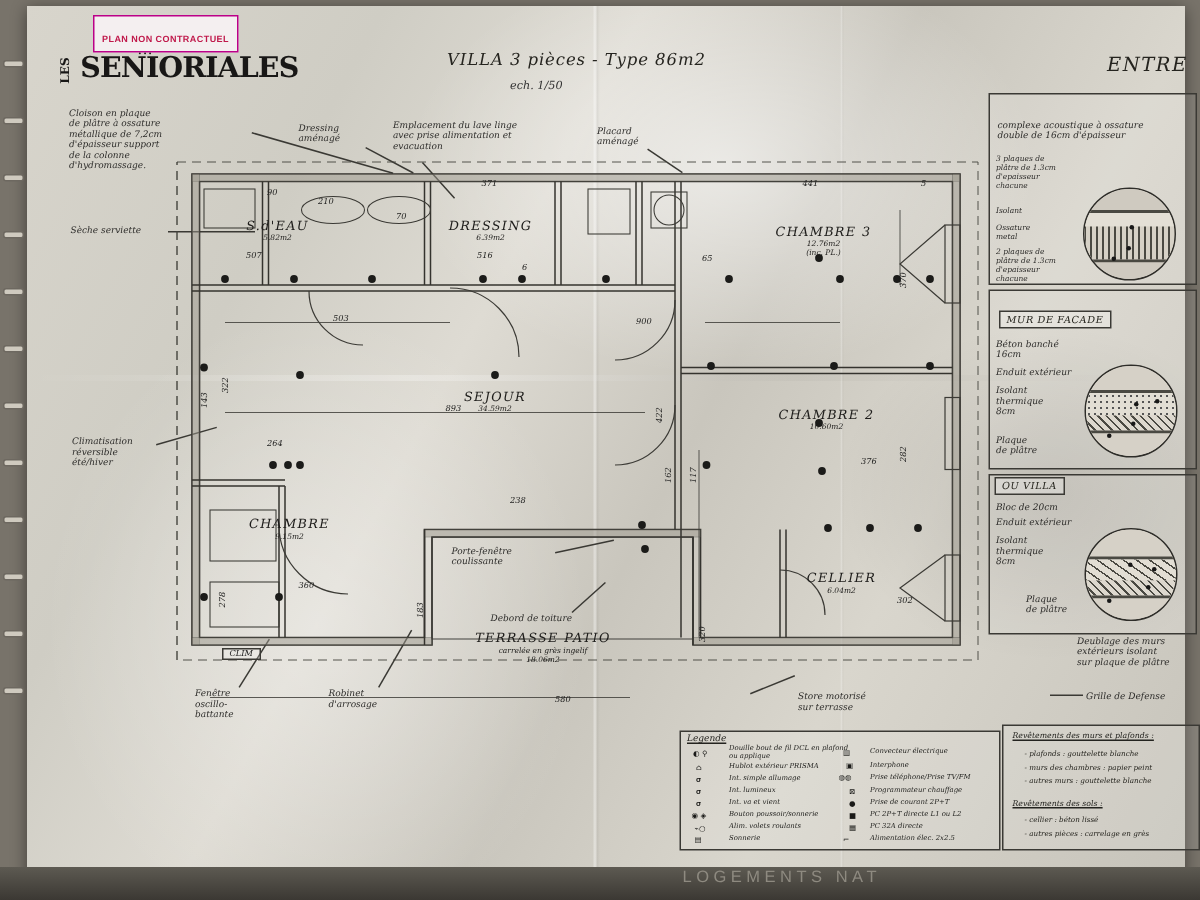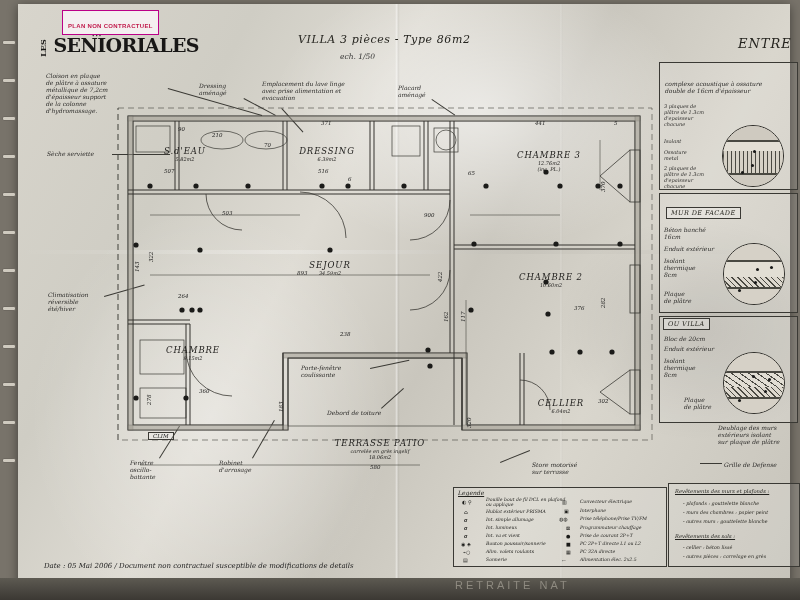--- a/index.html
+++ b/index.html
@@ -328,25 +328,25 @@
     <span class="ar">34.59m2</span>
   </div>
   <div class="room" style="left:508px;top:272px;width:86px;">
     <span class="nm">CHAMBRE 2</span>
     <span class="ar">10.60m2</span>
   </div>
   <div class="room" style="left:156px;top:345px;width:74px;">
     <span class="nm">CHAMBRE</span>
     <span class="ar">9.15m2</span>
   </div>
-  <div class="room" style="left:523px;top:398px;width:76px;">
+  <div class="room" style="left:523px;top:381px;width:76px;">
     <span class="nm">CELLIER</span>
     <span class="ar">6.04m2</span>
   </div>
-  <div class="room" style="left:310px;top:421px;width:140px;margin-top:17px;">
+  <div class="room" style="left:292px;top:421px;width:140px;">
     <span class="nm">TERRASSE PATIO</span>
     <span class="ar">carrelée en grès ingelif</span>
     <span class="ar">18.06m2</span>
   </div>
 
   <div style="position:absolute;left:148px;top:432px;border:1px solid #3a3934;padding:0 4px;font-size:5.5px;font-style:italic;color:#222;background:rgba(255,255,255,.2);">
     <span>CLIM</span>
   </div>
 
   <div class="dim" style="left:321px;top:120px;">371</div>
@@ -500,19 +500,18 @@
   <div id="finishes">
     <div class="sub" style="left:6px;top:4px;">Revêtements des murs et plafonds :</div>
     <div class="li" style="left:14px;top:17px;">-  plafonds :   gouttelette blanche</div>
     <div class="li" style="left:14px;top:26px;">-  murs des chambres :   papier peint</div>
     <div class="li" style="left:14px;top:35px;">-  autres murs :   gouttelette blanche</div>
     <div class="sub" style="left:6px;top:49px;">Revêtements des sols :</div>
     <div class="li" style="left:14px;top:61px;">-  cellier :   béton lissé</div>
     <div class="li" style="left:14px;top:70px;">-  autres pièces :   carrelage en grès</div>
   </div>
 
-  <div id="datebar">Date : 05 Mai 2006 / Document non contractuel susceptible de modifications de details</div>
 
   <div id="desk-bottom">
-    <div class="txt">RETRAITE NAT</div>
+    <div class="txt">LOGEMENTS NAT</div>
   </div>
 
 </div>
 
 </body></html>

